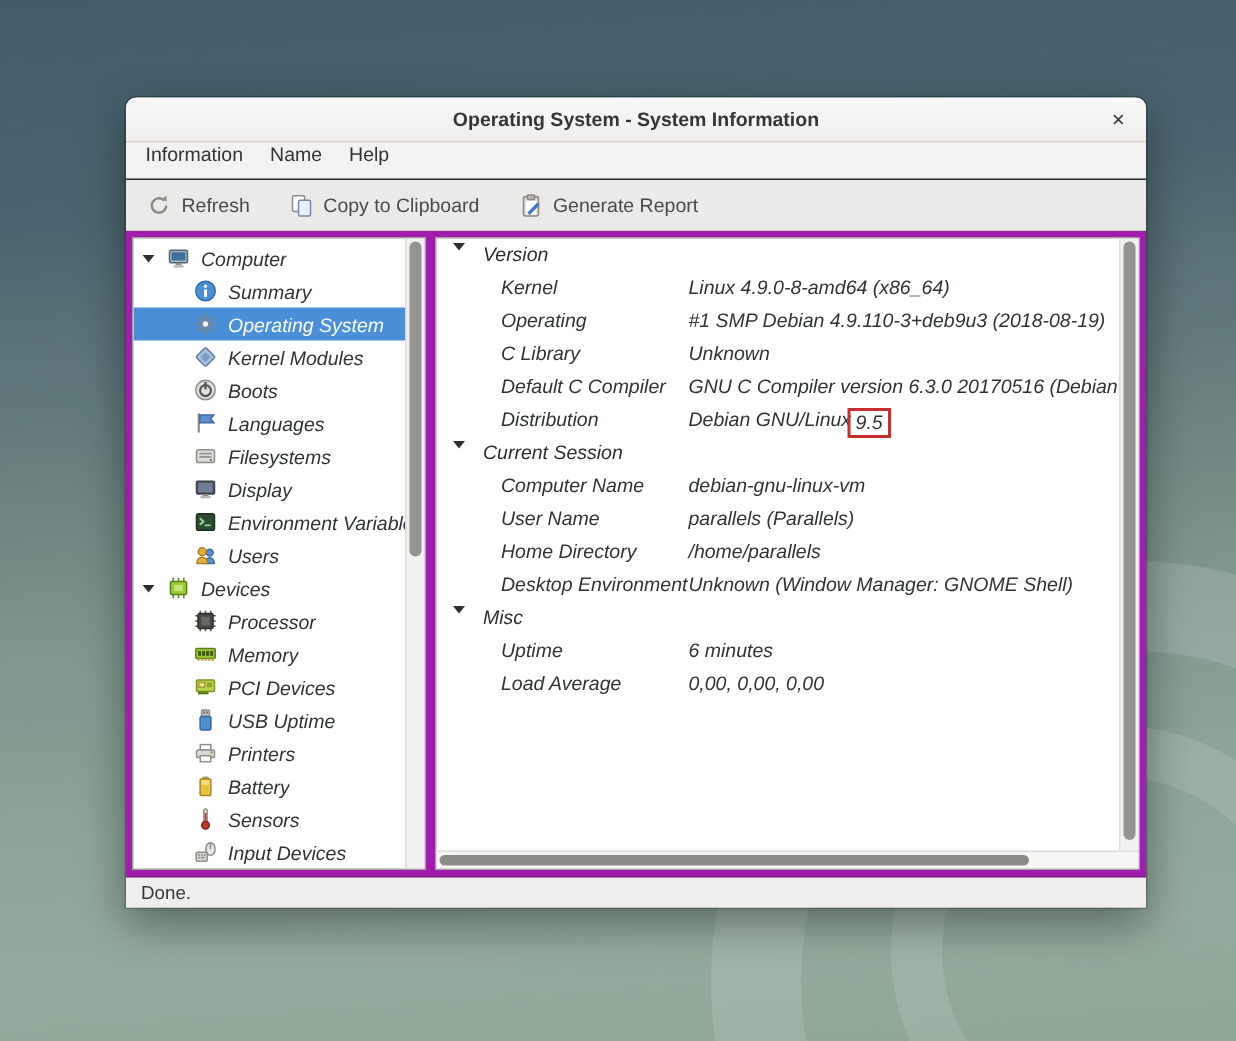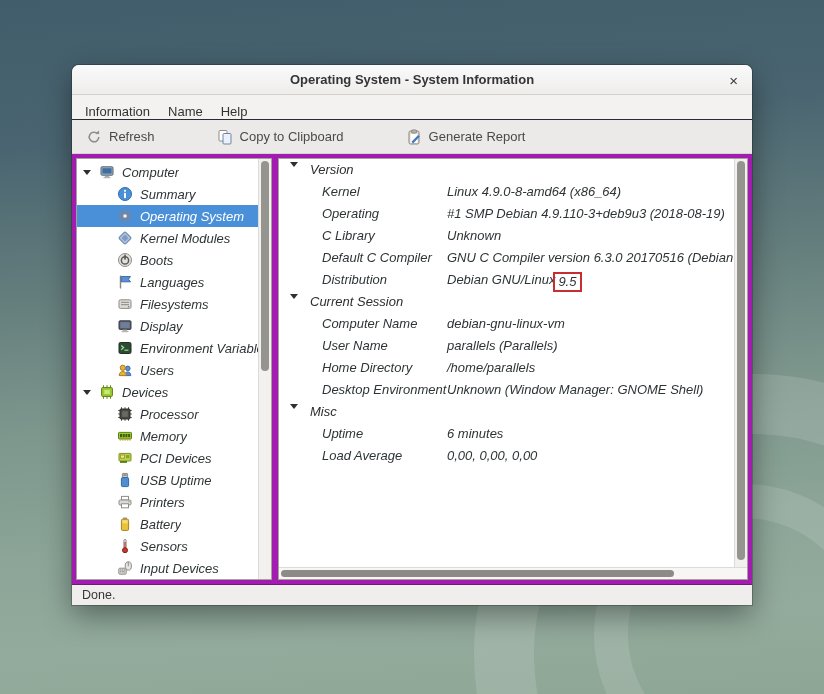--- a/index.html
+++ b/index.html
@@ -10,41 +10,41 @@
   }
   .desktop {
     position:absolute; inset:0; overflow:hidden;
     background:linear-gradient(176deg,#415d6b 0%, #4a6571 20%, #647e7d 40%, #7e978d 58%, #8ca598 75%, #93ab9c 88%, #8ea695 100%);
   }
   .ring { position:absolute; border-radius:50%; }
   .ring1 { width:560px; height:560px; border:60px solid rgba(255,255,255,0.13); right:-210px; bottom:-240px; }
   .ring2 { width:300px; height:300px; border:34px solid rgba(255,255,255,0.12); right:-70px; bottom:-90px; }
 
   .window {
-    position:absolute; left:72px; top:65px; width:680px; height:540px;
+    position:absolute; left:84px; top:65px; width:680px; height:540px;
     background:#eceae8; border-radius:7px 7px 0 0;
     box-shadow:0 10px 30px rgba(0,0,0,0.4), 0 0 0 1px rgba(0,0,0,0.22);
     display:flex; flex-direction:column; font-size:13px; color:#2e3436;
   }
   .titlebar {
     height:30px; flex:none; position:relative;
     background:linear-gradient(#fafafa,#efedec);
     border-bottom:1px solid #d5d2ce; border-radius:7px 7px 0 0;
     display:flex; align-items:center; justify-content:center;
   }
   .title { font-weight:bold; font-size:13px; color:#353535; }
   .close-btn { position:absolute; right:14px; top:50%; transform:translateY(-50%);
     font-size:15px; line-height:1; color:#3c3c3c; }
 
-  .menubar { height:24px; flex:none; background:#f4f2f1; display:flex; align-items:flex-end; padding-left:4px; }
+  .menubar { height:24px; flex:none; background:#f4f2f1; display:flex; align-items:flex-start; padding-left:4px; }
   .menu-item { padding:0 9px; color:#333; }
   .menu-sep { height:1px; flex:none; background:#272c34; }
 
   .toolbar { height:34px; flex:none; background:#eceae8; border-bottom:1px solid #d8d5d0;
-    display:flex; align-items:center; padding-left:10px;gap:36px; }
+    display:flex; align-items:center; padding-left:10px; }
   .tool-btn { display:flex; align-items:center; gap:7px; margin-right:18px; color:#4a4a4a; padding:3px 4px; }
   .tb-icon, .t-icon { width:16px; height:16px; display:inline-flex; align-items:center; justify-content:center; }
   .tb-icon svg, .t-icon svg { display:block; }
 
   .main { flex:1; min-height:0; display:flex; padding:4px; background:#a21caf;font-style:italic; }
 
   .tree-panel { width:196px; flex:none; background:#fff; border:1px solid #a5a29d; display:flex; min-width:0; overflow:hidden; }
   .tree-rows { flex:1; overflow:hidden; padding-top:2px; min-width:0; }
   .tree-row { height:22px; display:flex; align-items:center; white-space:nowrap; overflow:hidden; }
   .tree-row.lvl0 { padding-left:6px; }

